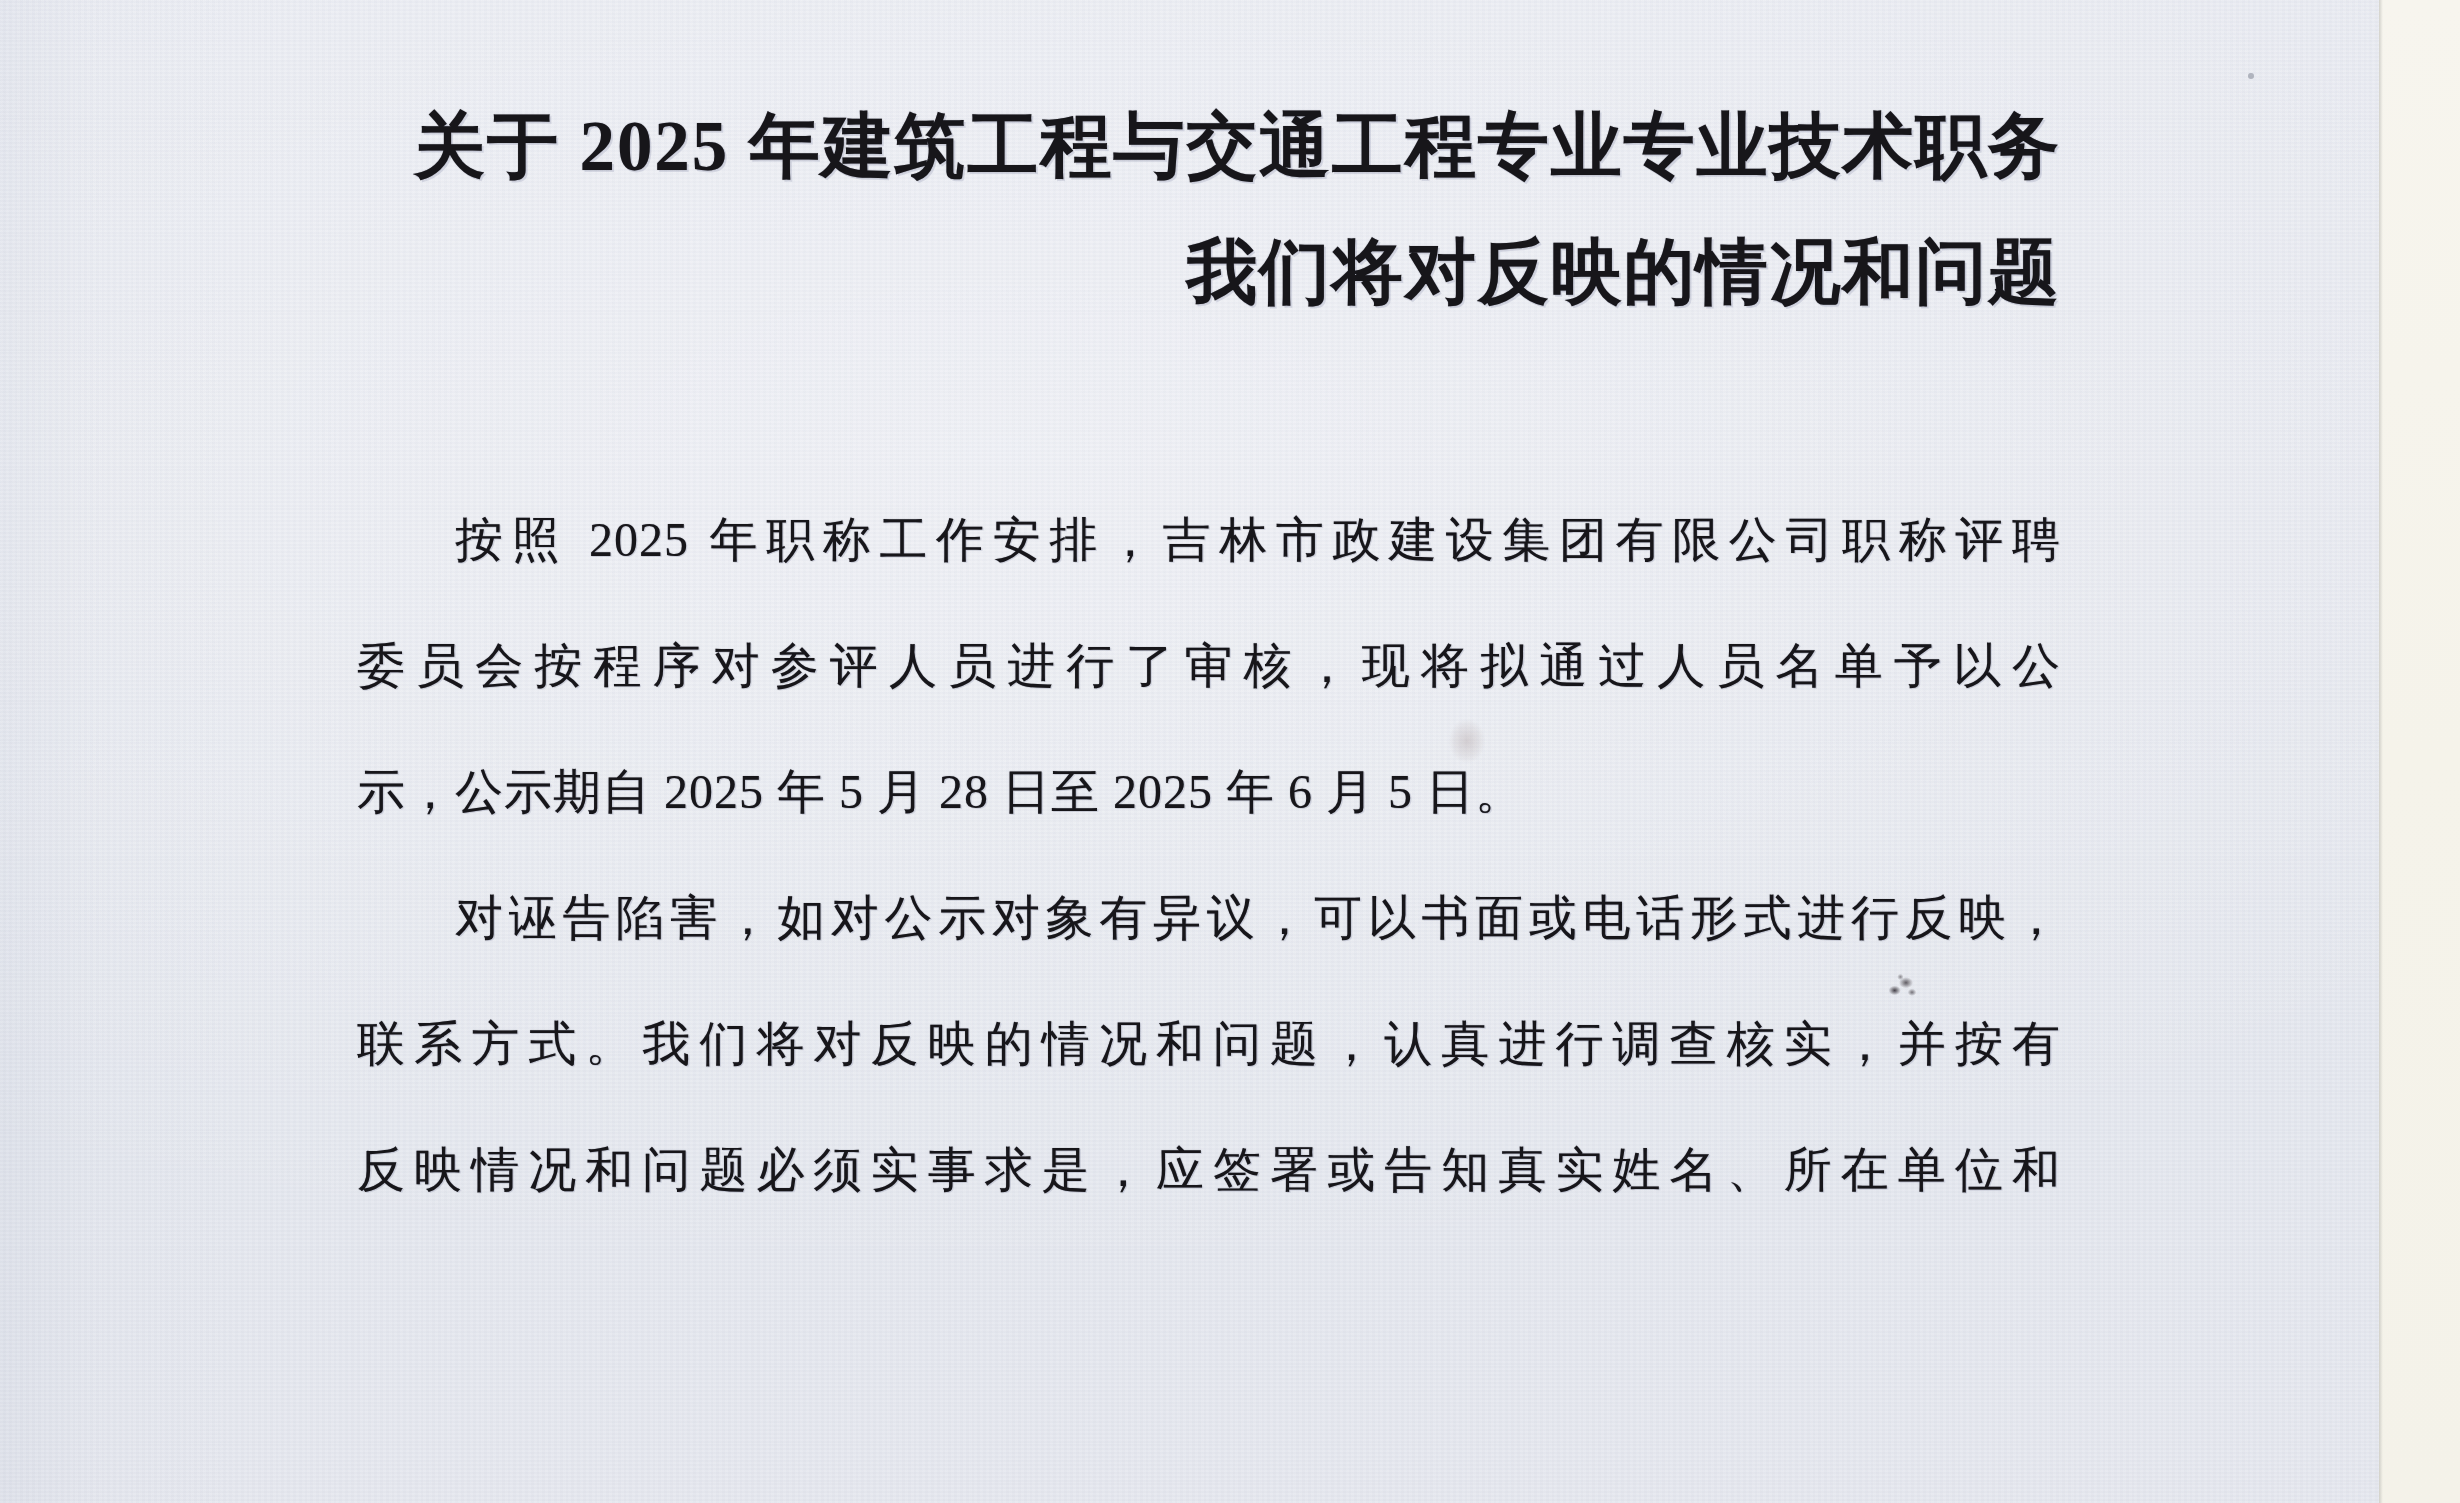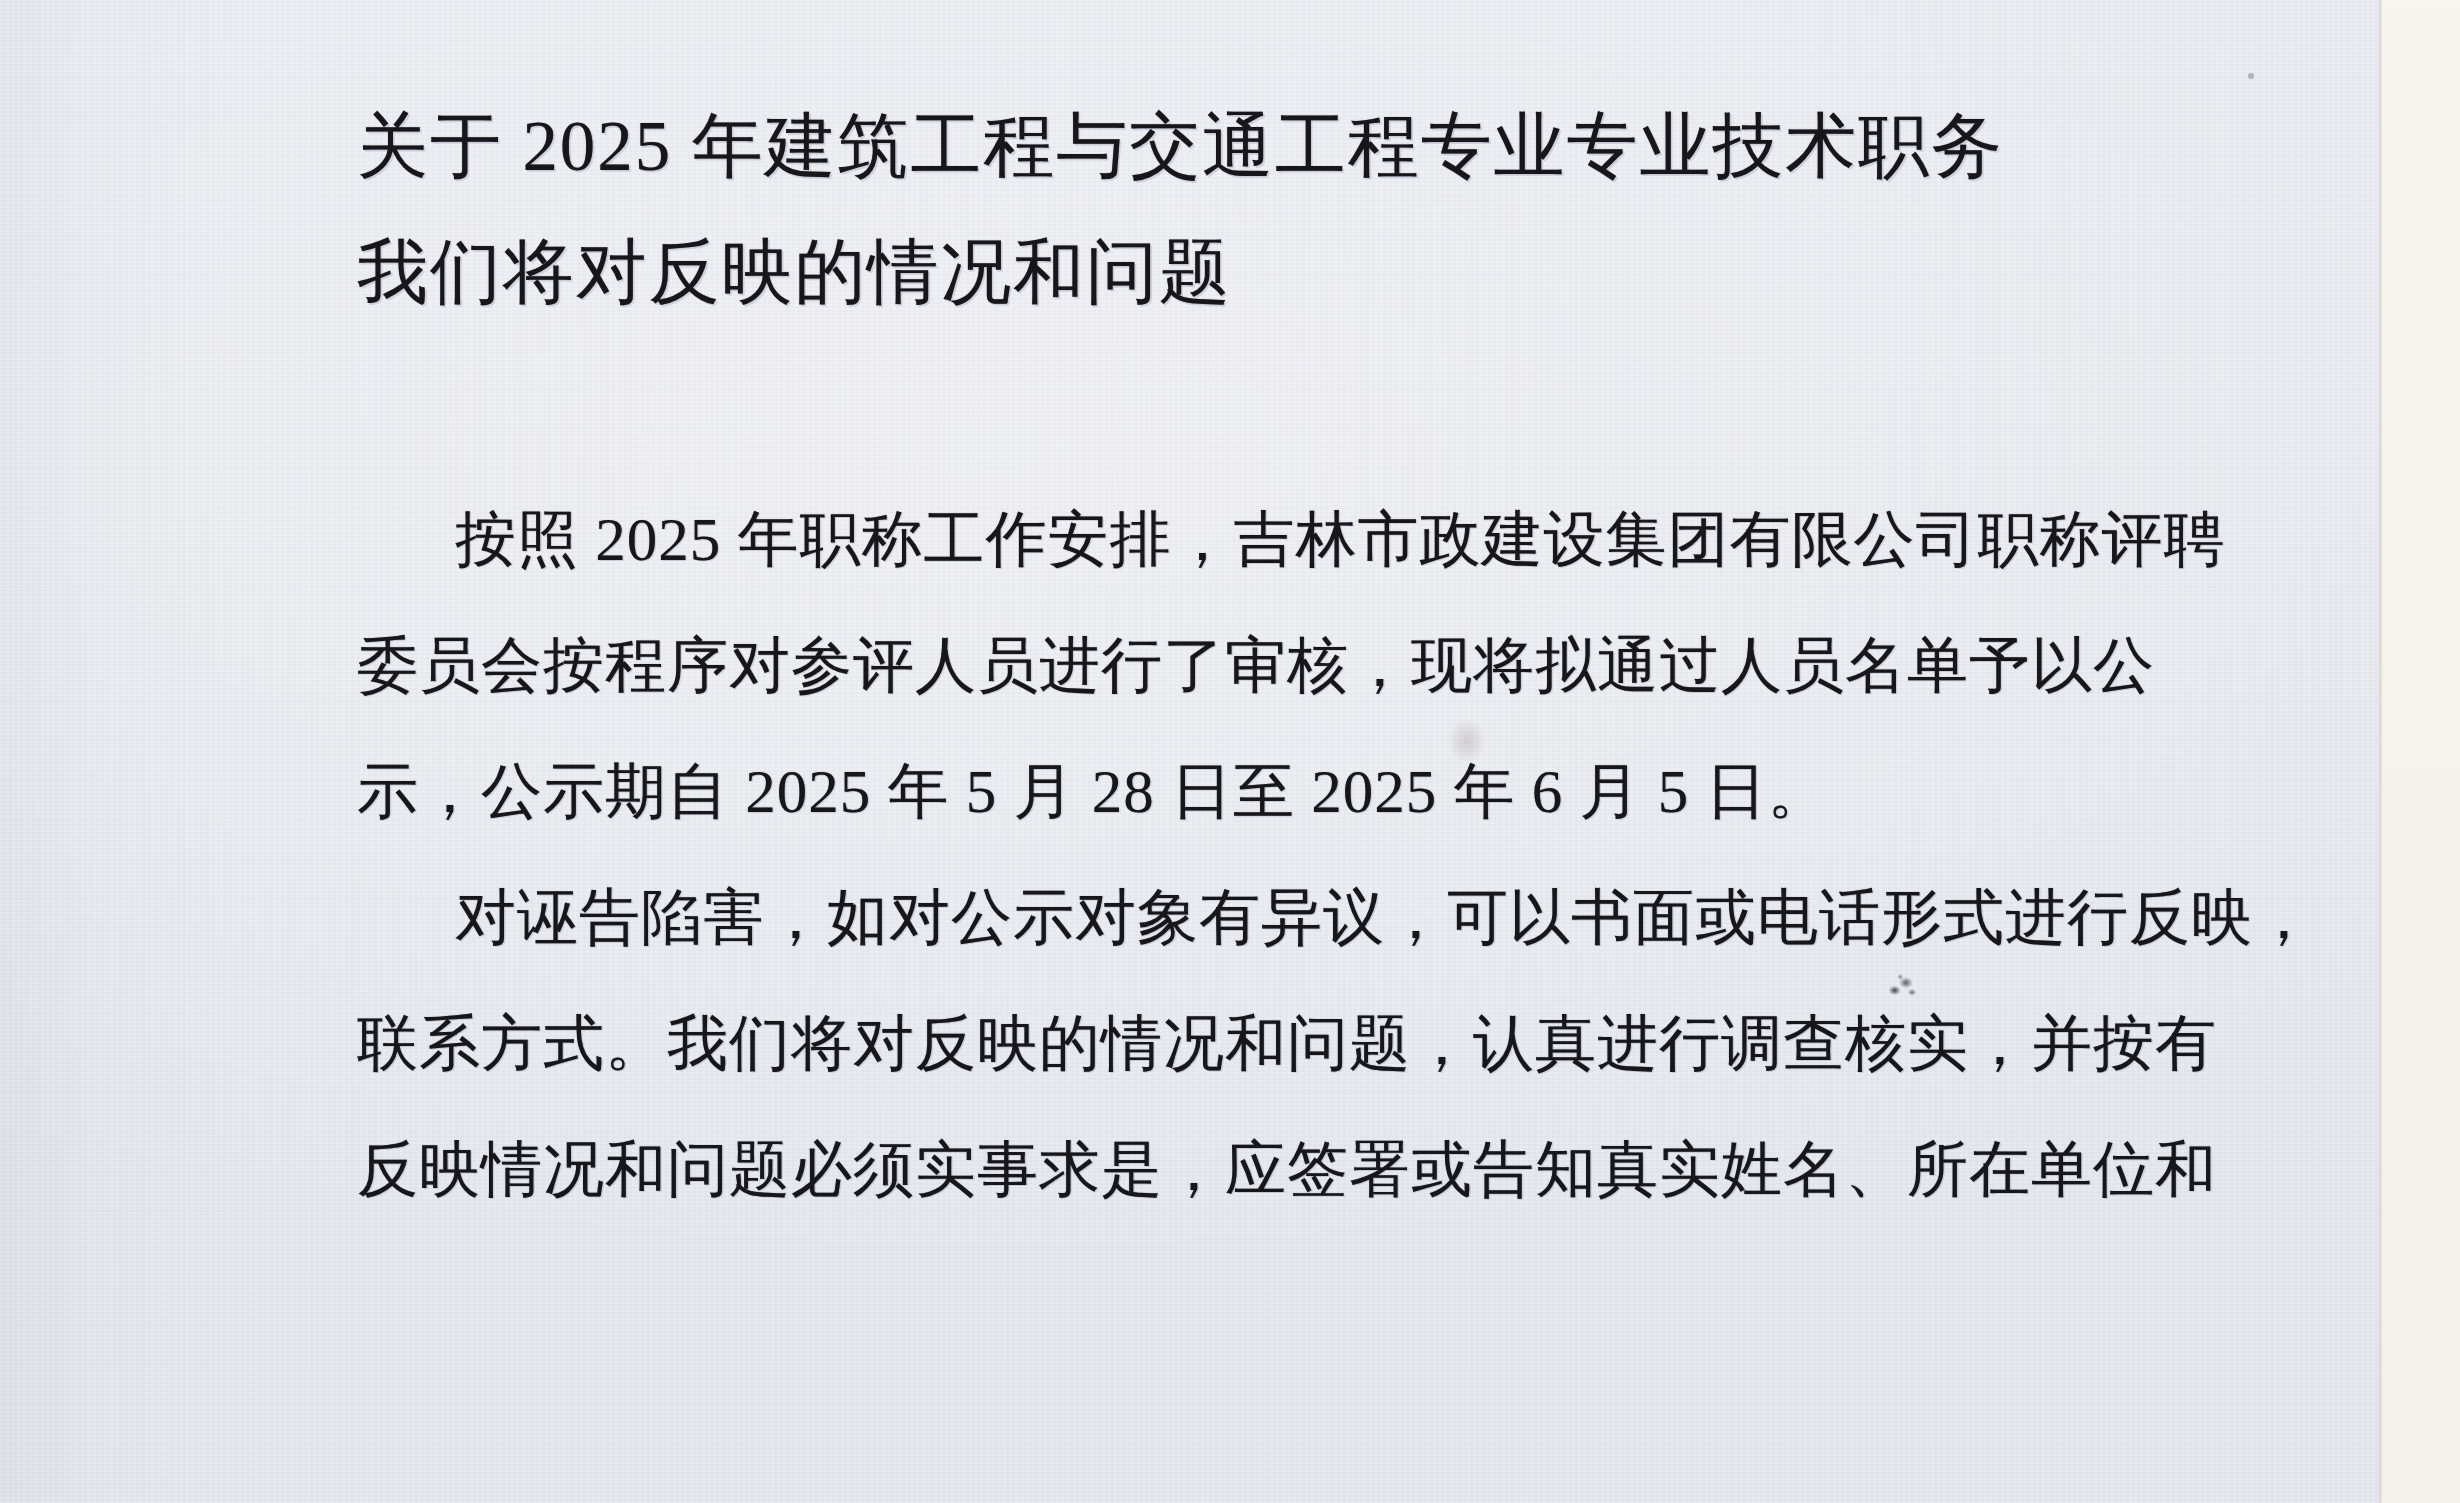--- a/index.html
+++ b/index.html
@@ -38,34 +38,34 @@
     position: absolute;
     top: 0; right: 0;
     width: 81px; height: 1503px;
     background: linear-gradient(90deg, rgba(180,180,175,0.55) 0px, rgba(180,180,175,0) 3.9px),
                 linear-gradient(180deg, #f7f5ee 0%, #f5f3ea 50%, #f4f2e9 100%);
   }
   .title {
     position: absolute;
     left: 357px; top: 83px;
     width: 1704px;
-    text-align: left;
+    text-align: right;
     font-size: 71px;
     line-height: 126px;
-    font-weight: normal;
+    font-weight: bold;
     letter-spacing: 1.9px;
     color: var(--ink, #17161a);
     text-shadow: 0 0 1px rgba(25,25,45,0.55), 1.9px 1.9px 0 rgba(80,85,130,0.16);
     white-space: nowrap;
   }
   .body-text {
     position: absolute;
     left: 357px; top: 477px;
     width: 1704px;
-    font-size: 61px;
+    font-size: 48px;
     line-height: 126px;
     letter-spacing: 1px;
     color: var(--ink, #17161a);
     text-shadow: 0 0 1px rgba(25,25,45,0.5), 1.4px 1.4px 0 rgba(80,85,130,0.14);
   }
   .body-line {
     height: 126px;
     white-space: nowrap;
     overflow: visible;
   }

